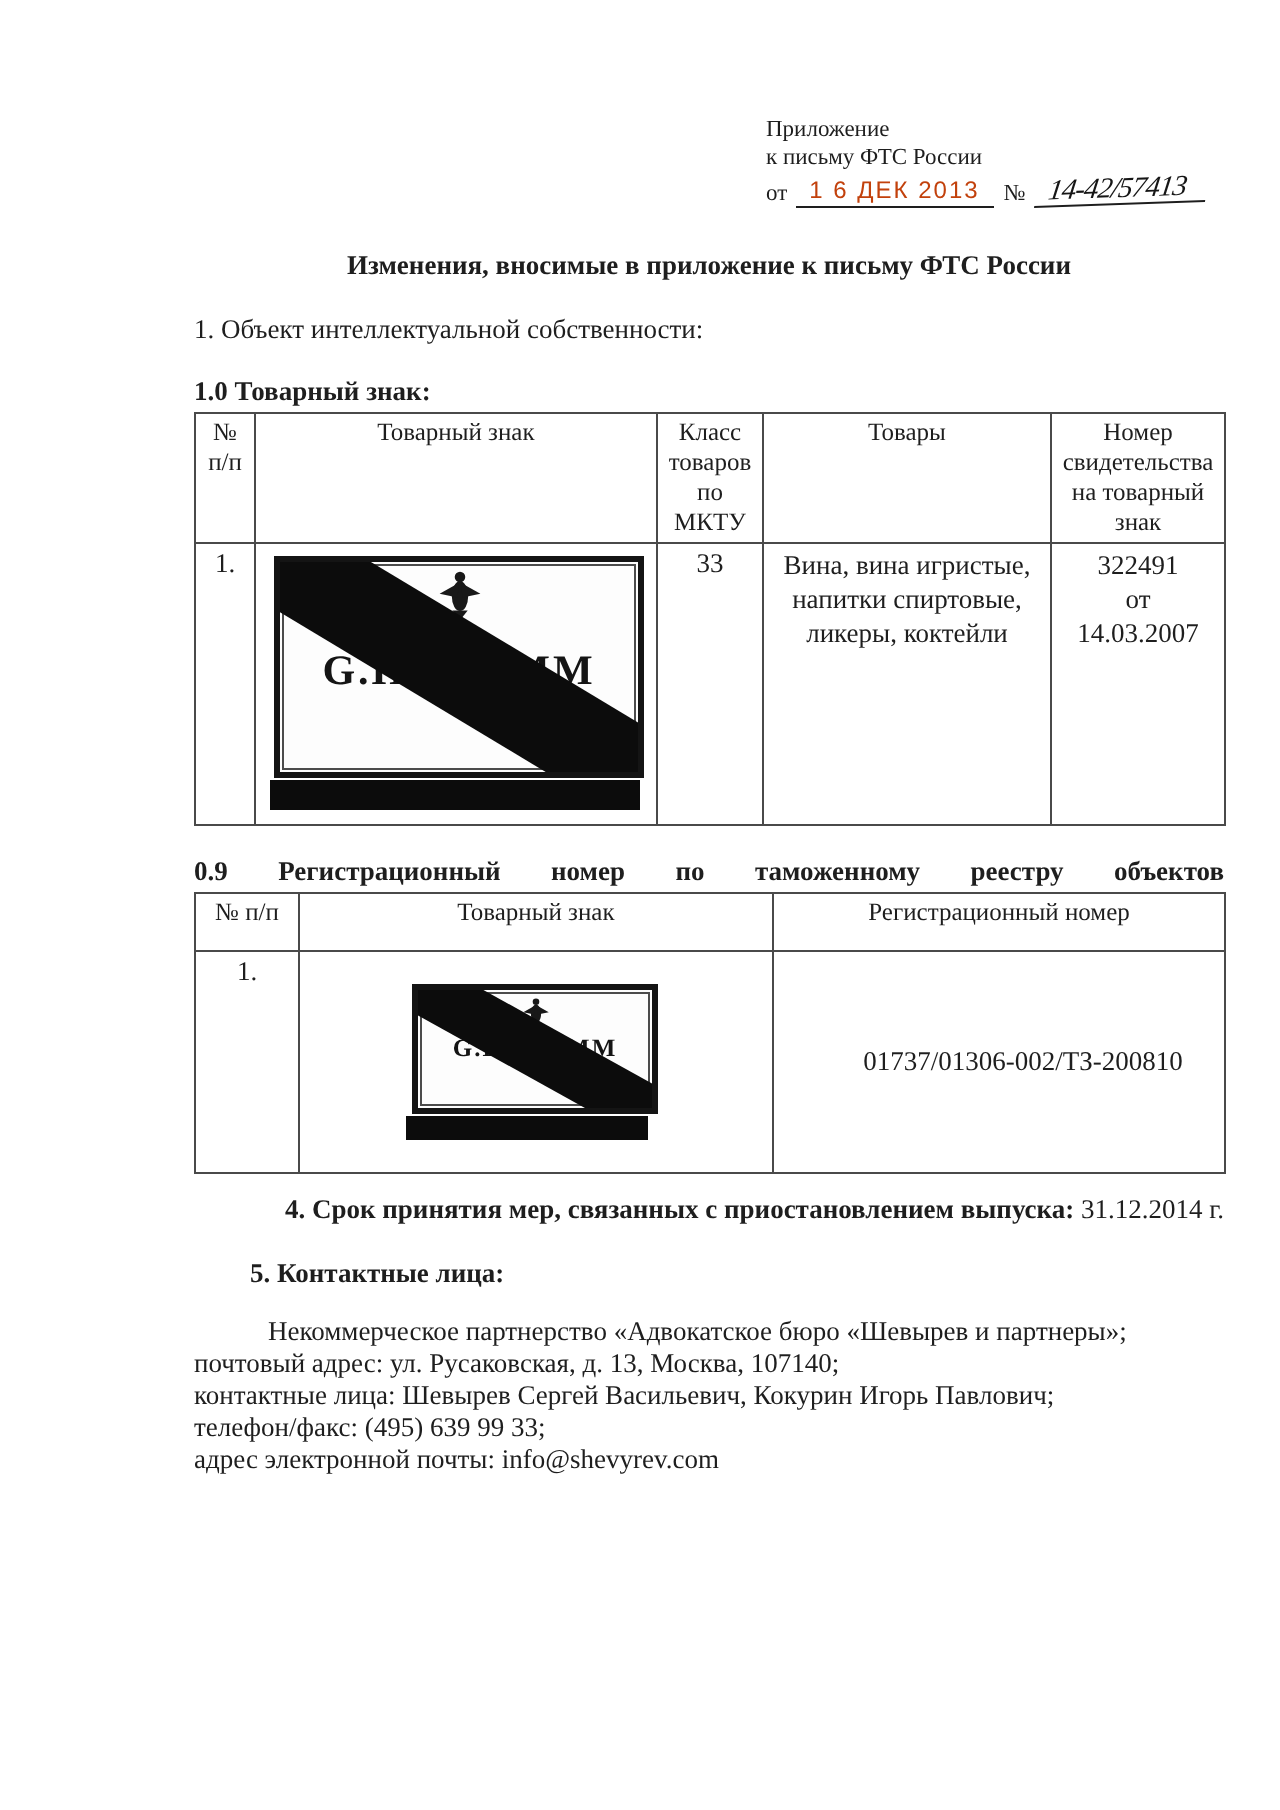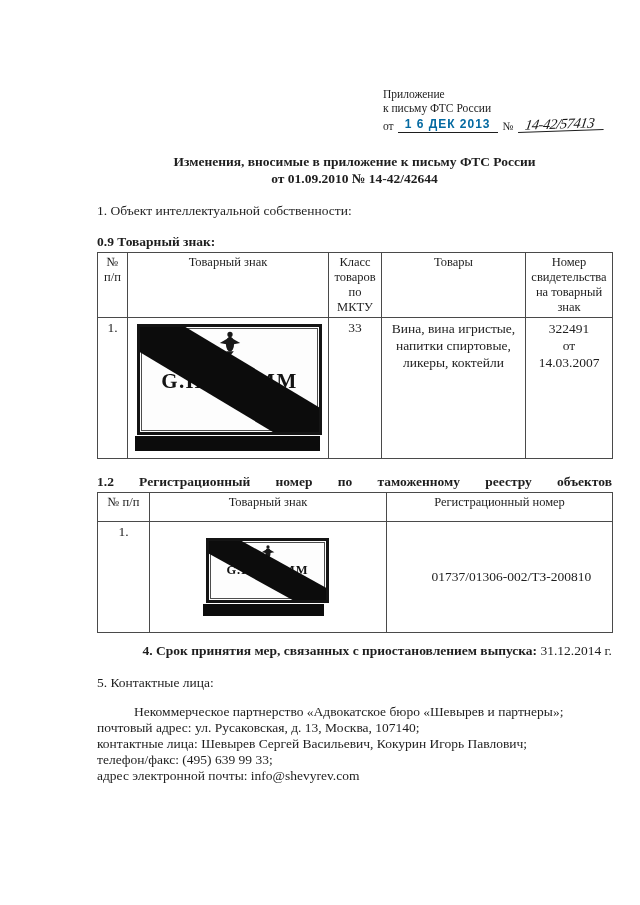--- a/index.html
+++ b/index.html
@@ -11,32 +11,32 @@
     font-size: 13.5px;
     overflow: hidden;
   }
   .content {
     margin-left: 97px;
     width: 515px;
   }
   
   .header-note {
     margin-left: 286px;
-    padding-top: 87px;
+    padding-top: 58px;
     font-size: 11.5px;
     line-height: 14px;
     white-space: nowrap;
   }
   .header-note .from-line { margin-top: 2px; display: flex; align-items: flex-end; }
   .stamp-date {
     font-family: "Liberation Sans", sans-serif;
-    font-weight: bold;
+    font-weight: normal;
     font-size: 12px;
     letter-spacing: 1px;
-    color: #0369a1;
+    color: #c2410c;
     border-bottom: 1px solid #1e1e1e;
     padding: 0 7px 1px 7px;
     margin-left: 4px;
   }
   .number-sign { margin-left: 5px; }
   .handwritten {
     font-style: italic;
     font-size: 14.5px;
     letter-spacing: -0.5px;
     color: #161616;
@@ -55,21 +55,21 @@
     line-height: 17px;
   }
   
   .s1  { margin-top: 16px; font-weight: normal; }
   .s11 { margin-top: 15px; font-weight: bold; }
   .s12 { margin-top: 15px; font-weight: bold; line-height: 16px; }
   .s12 .jline { text-align: justify; text-align-last: justify; }
   .s12 .iline { padding-left: 24px; }
   .s4 { margin-top: 10px; text-align: right; }
   .s4 .lbl { font-weight: bold; }
-  .s5 { margin-top: 16px; font-weight: normal; }
+  .s5 { margin-top: 16px; font-weight: bold; margin-left: 28px; }
   
   table {
     border-collapse: collapse;
     table-layout: fixed;
     width: 515px;
     margin-top: 2px;
   }
   th, td {
     border: 1px solid #4a4a4a;
     padding: 2px 3px;
@@ -151,25 +151,24 @@
     <div class="from-line">
       <span>от</span>
       <span class="stamp-date">1 6 ДЕК 2013</span>
       <span class="number-sign">№</span>
       <span class="handwritten">14-42/57413</span>
     </div>
   </div>
 
   <div class="doc-title">
     <div>Изменения, вносимые в приложение к письму ФТС России</div>
-    <div>от 01.09.2010 № 14-42/42644</div>
   </div>
 
   <div class="s1">1.  Объект интеллектуальной собственности:</div>
-  <div class="s11">0.9 Товарный знак:</div>
+  <div class="s11">1.0 Товарный знак:</div>
 
   <table class="t1">
     <colgroup>
       <col style="width:30px">
         <col style="width:201px">
         <col style="width:53px">
       <col style="width:144px">
         <col style="width:87px">
     </colgroup>
     <tbody>
@@ -204,21 +203,21 @@
       <td>33</td>
       <td class="cell-goods">Вина, вина игристые, напитки спиртовые, ликеры, коктейли</td>
       <td class="cell-pre">322491
 от
 14.03.2007</td>
     </tr>
   </tbody>
     </table>
 
   <div class="s12">
-    <div class="jline">1.2 Регистрационный номер по таможенному реестру объектов</div>
+    <div class="jline">0.9 Регистрационный номер по таможенному реестру объектов</div>
   </div>
 
   <table class="t2">
     <colgroup>
       <col style="width:52px">
         <col style="width:237px">
         <col style="width:226px">
     </colgroup>
     <tbody>
         <tr>

